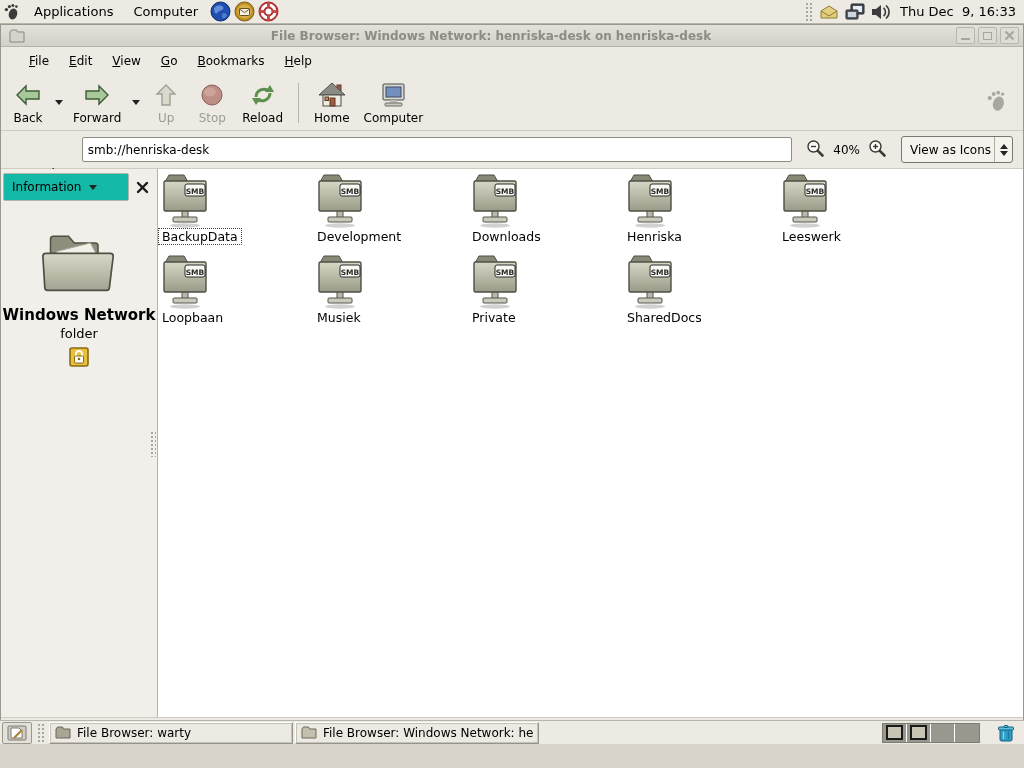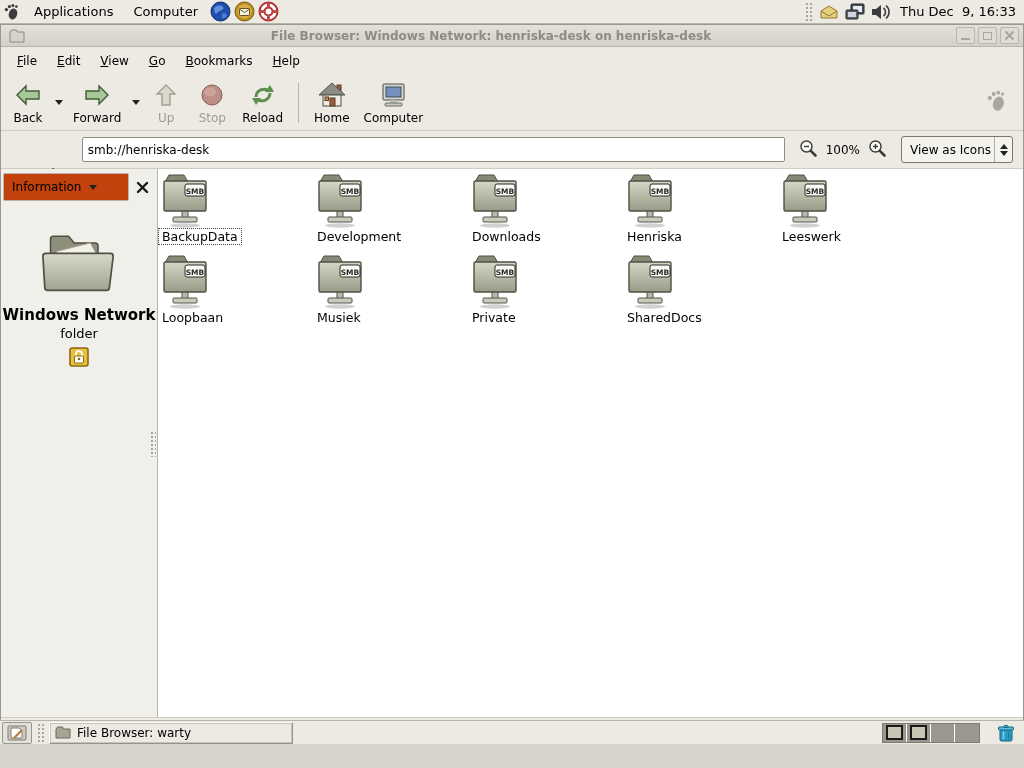--- a/index.html
+++ b/index.html
@@ -25,21 +25,21 @@
   .titlebar { height:22px; background:linear-gradient(#e3e1da,#d2d0c9); border-bottom:1px solid #b7b4ac;
               display:flex; align-items:center; padding:0 4px; }
   .titlebar .wicon { width:16px; height:14px; margin:0 4px; }
   .title-text { flex:1; text-align:center; font-weight:bold; color:#8d8b85; font-size:12px;
                 overflow:hidden; white-space:nowrap; }
   .winbtn { width:19px; height:17px; border:1px solid #b9b6ae; border-radius:2px; background:#dedcd5;
             display:flex; align-items:center; justify-content:center; margin-left:3px; }
   .glyph-min { width:9px; height:3px; border-bottom:2px solid #a9a69e; margin-top:6px; }
   .glyph-max { width:9px; height:8px; border:1.5px solid #a9a69e; }
 
-  .menubar { height:28px; display:flex; align-items:center; padding:0 6px; background:#edeae3; }
+  .menubar { height:28px; display:flex; align-items:center; padding:0 18px; background:#edeae3; }
   .menu-item { padding:4px 10px; font-size:12px; }
   .mn { text-decoration:underline; }
 
   .toolbar { height:56px; display:flex; align-items:flex-start; padding:2px 4px; background:#edeae3;
              border-bottom:1px solid #cfccc4; }
   .tbtn { display:flex; flex-direction:column; align-items:center; justify-content:flex-end;
           min-width:46px; height:50px; padding:3px 7px 2px; border-radius:3px; }
   .tbtn .ticon { height:30px; display:flex; align-items:center; justify-content:center; }
   .tbtn .tlabel { font-size:12px; margin-top:1px; }
   .tbtn.disabled .tlabel { color:#9e9c92; }
@@ -61,21 +61,21 @@
   .combo-spin { width:18px; height:100%; border-left:1px solid #b0ada5; display:flex; flex-direction:column;
                 align-items:center; justify-content:center; gap:2px; }
   .tri-up-s { width:0; height:0; border-left:4px solid transparent; border-right:4px solid transparent;
               border-bottom:5px solid #222; }
   .tri-down-s { width:0; height:0; border-left:4px solid transparent; border-right:4px solid transparent;
                 border-top:5px solid #222; }
 
   .content { flex:1; display:flex; overflow:hidden; }
   .sidebar { width:157px; background:#f1efe9; border-right:1px solid #b7b4ac; position:relative; }
   .side-head { display:flex; margin:4px 2px 0 2px; }
-  .side-select { flex:1; height:28px; background:#c2410c; border:1px solid #b7b4ac; border-radius:2px;
+  .side-select { flex:1; height:28px; background:#14b8a6; border:1px solid #b7b4ac; border-radius:2px;
                  display:flex; align-items:center; gap:8px; padding:0 8px; font-size:12px; }
   .side-close { width:26px; height:28px; display:flex; align-items:center; justify-content:center; }
   .side-body { display:flex; flex-direction:column; align-items:center; text-align:center; }
   .side-folder { margin-top:22px; }
   .side-name { font-weight:bold; font-size:15px; margin-top:4px; }
   .side-kind { font-size:13px; margin-top:2px; }
   .side-emblem { margin-top:6px; }
   .sash-dots { position:absolute; right:1px; top:262px; width:6px; height:26px;
                background-image:radial-gradient(#a9a69d 35%, transparent 36%); background-size:4px 4px; }
 
@@ -306,21 +306,21 @@
     <div class="locationbar">
       <span class="loc-label">Location:</span>
       <input class="loc-input" value="smb://henriska-desk" style="">
       <span style="margin-left:8px;">
         <svg width="19" height="19" viewBox="0 0 19 19">
             <circle cx="7.5" cy="7.5" r="5.5" fill="#fbfaf6" stroke="#3a3a36" stroke-width="1.4"></circle>
             <line x1="11.8" y1="11.8" x2="16.5" y2="16.5" stroke="#3a3a36" stroke-width="2.6" stroke-linecap="round"></line>
             <line x1="5" y1="7.5" x2="10" y2="7.5" stroke="#3a3a36" stroke-width="1.4"></line>
           </svg>
       </span>
-      <span class="zoom-pct">100%</span>
+      <span class="zoom-pct">40%</span>
       <span>
         <svg width="19" height="19" viewBox="0 0 19 19">
             <circle cx="7.5" cy="7.5" r="5.5" fill="#fbfaf6" stroke="#3a3a36" stroke-width="1.4"></circle>
             <line x1="11.8" y1="11.8" x2="16.5" y2="16.5" stroke="#3a3a36" stroke-width="2.6" stroke-linecap="round"></line>
             <line x1="5" y1="7.5" x2="10" y2="7.5" stroke="#3a3a36" stroke-width="1.4"></line>
             <line x1="7.5" y1="5" x2="7.5" y2="10" stroke="#3a3a36" stroke-width="1.4"></line>
           </svg>
       </span>
       <div class="combo">
         <span class="combo-label">View as Icons</span>
@@ -564,20 +564,26 @@
           <line x1="7" y1="13" x2="15" y2="5" stroke="#b08030" stroke-width="2.2"></line>
         </svg>
     </span>
     <span class="grip-v"></span>
     <div class="taskbtn">
       <svg width="16" height="13" viewBox="0 0 16 13">
           <path d="M1 3 l1.5-2 h5 l1 2 H15 v9 H1z" fill="#a9a593" stroke="#6a675c"></path>
         </svg>
       <span>File Browser: warty</span>
     </div>
+    <div class="taskbtn">
+      <svg width="16" height="13" viewBox="0 0 16 13">
+          <path d="M1 3 l1.5-2 h5 l1 2 H15 v9 H1z" fill="#c4c0ae" stroke="#6a675c"></path>
+        </svg>
+      <span>File Browser: Windows Network: he</span>
+    </div>
     <div class="spacer"></div>
     <div class="ws-switcher">
       <span class="ws-cell">
           <span class="ws-win"></span>
         </span>
       <span class="ws-cell">
           <span class="ws-win"></span>
         </span>
       <span class="ws-cell"></span>
       <span class="ws-cell"></span>

